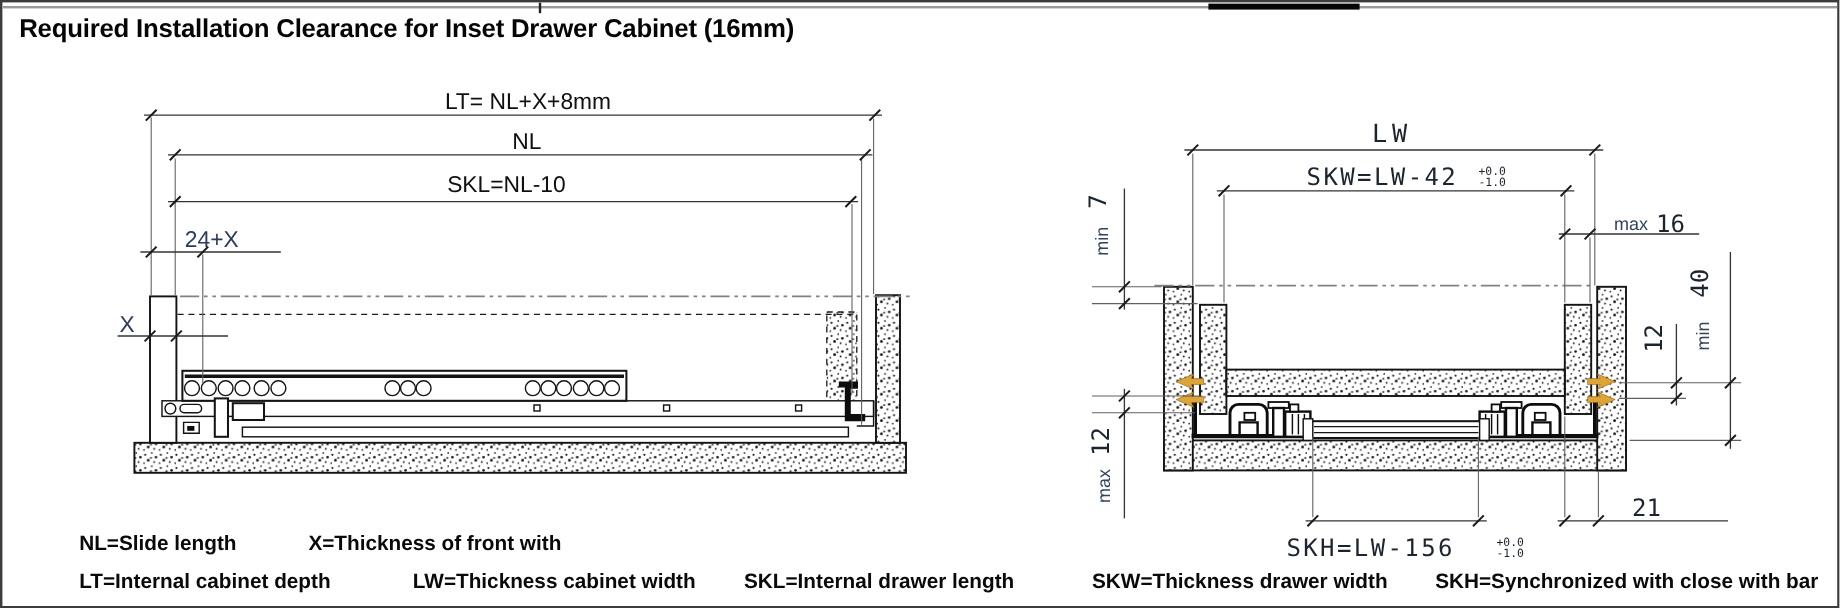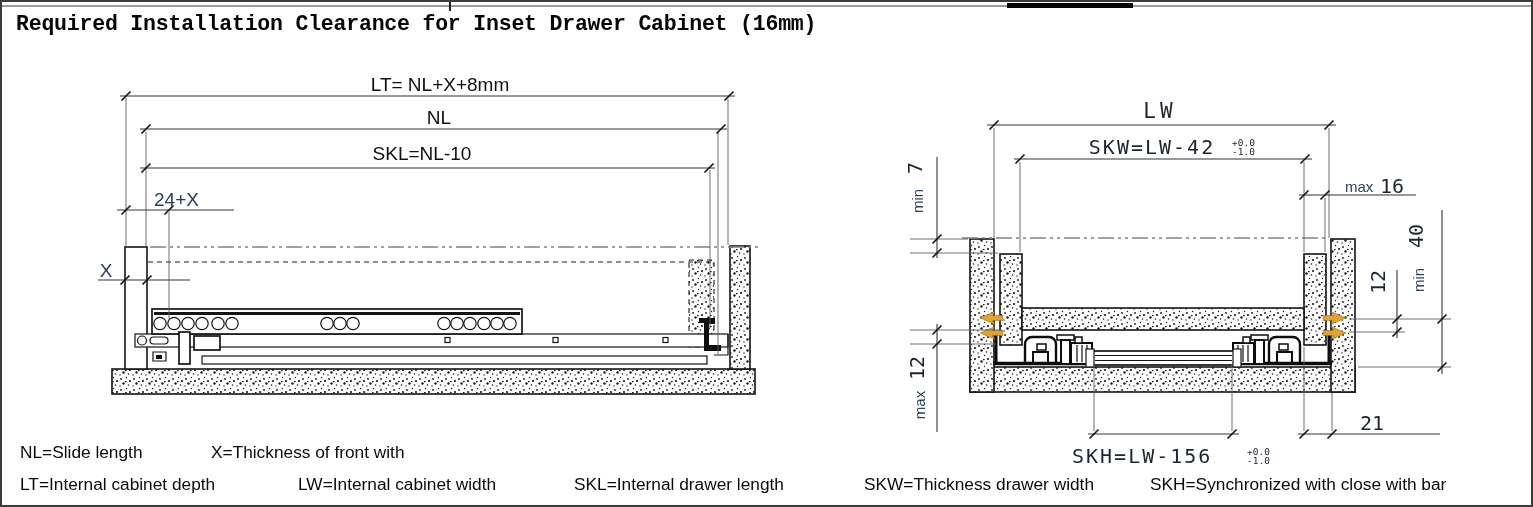--- a/index.html
+++ b/index.html
@@ -3,22 +3,22 @@
 <meta charset="utf-8">
 <style>
   html,body{margin:0;padding:0;background:#fff;}
   .frame{position:relative;width:1533px;height:507px;box-sizing:border-box;
          border:2px solid #3c3c3c;background:#fff;overflow:hidden;
          font-family:"Liberation Sans",sans-serif;}
   .toprule{position:absolute;left:0;top:3px;width:100%;height:2px;background:#9a9a9a;}
   .toprule-black{position:absolute;left:1005px;top:1px;width:126px;height:5px;background:#050505;}
   .toptick{position:absolute;left:447px;top:0;width:2px;height:9px;background:#222;}
   .title{position:absolute;left:14px;top:10px;font-size:21.5px;font-weight:bold;
-         color:#050505;letter-spacing:-0.2px;white-space:nowrap;font-family:Liberation Mono, monospace;}
-  .legend span{position:absolute;font-size:17.3px;font-weight:normal;color:#0a0a0a;white-space:nowrap;}
+         color:#050505;letter-spacing:-0.2px;white-space:nowrap;}
+  .legend span{position:absolute;font-size:17.3px;font-weight:bold;color:#0a0a0a;white-space:nowrap;margin-left:46px;}
   svg{position:absolute;left:0;top:0;}
   
   .geo{stroke:#141414;fill:none;stroke-width:1.7;}
   .geo-thin{stroke:#141414;fill:none;stroke-width:1.2;}
   .blackfill{fill:#0d0d0d;stroke:none;}
   .board{stroke:#141414;stroke-width:1.6;}
   .whitefill{fill:#ffffff;}
   .dash{stroke:#1c1c1c;stroke-width:1.2;fill:none;stroke-dasharray:5 4;}
   .cline{stroke:#828282;stroke-width:1.4;fill:none;stroke-dasharray:16 4 3 4 3 4;}
   .ext{stroke:#5f5f5f;stroke-width:0.9;fill:none;}
@@ -254,18 +254,18 @@
       <text transform="rotate(-90 1383 280)" x="1383" y="280" class="cad mid">12</text>
       <text transform="rotate(-90 1421 234)" x="1421" y="234" class="cad mid">40</text>
       <text transform="rotate(-90 1422 278)" x="1422" y="278" class="mmword mid">min</text>
     </g>
   </svg>
 
   <div class="legend">
     <span style="left:18px;top:440px">NL=Slide length</span>
     <span style="left:209px;top:440px">X=Thickness of front with</span>
     <span style="left:18px;top:472px">LT=Internal cabinet depth</span>
-    <span style="left:296px;top:472px">LW=Internal cabinet width</span>
+    <span style="left:296px;top:472px">LW=Thickness cabinet width</span>
     <span style="left:572px;top:472px">SKL=Internal drawer length</span>
     <span style="left:862px;top:472px">SKW=Thickness drawer width</span>
     <span style="left:1148px;top:472px">SKH=Synchronized with close with bar</span>
   </div>
 </div>
 
 </body></html>

